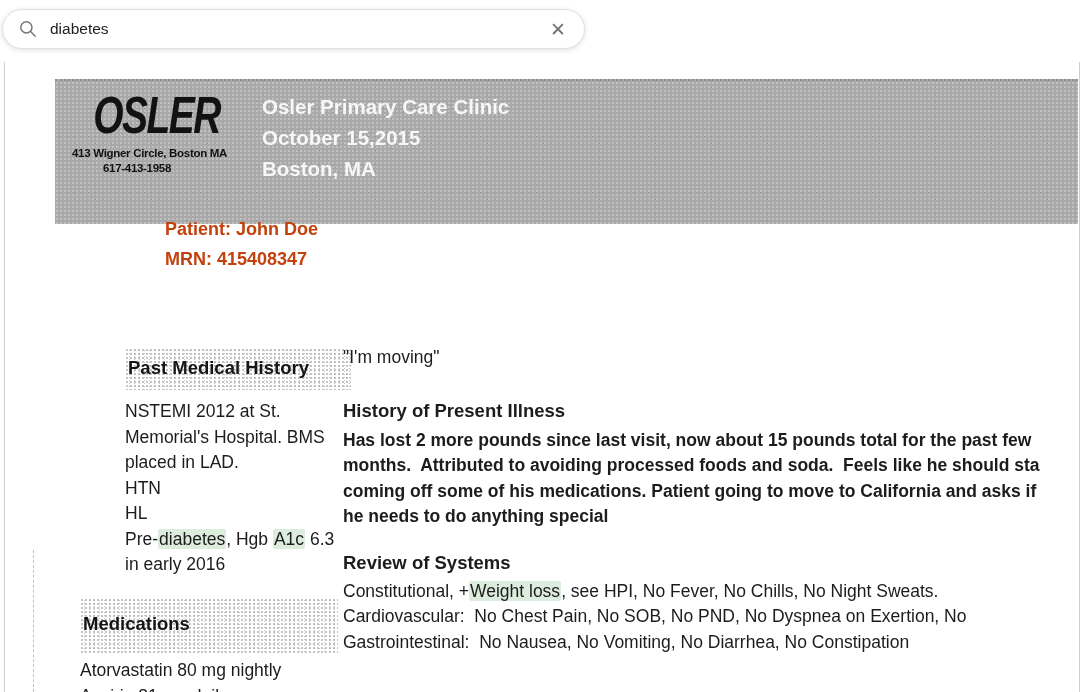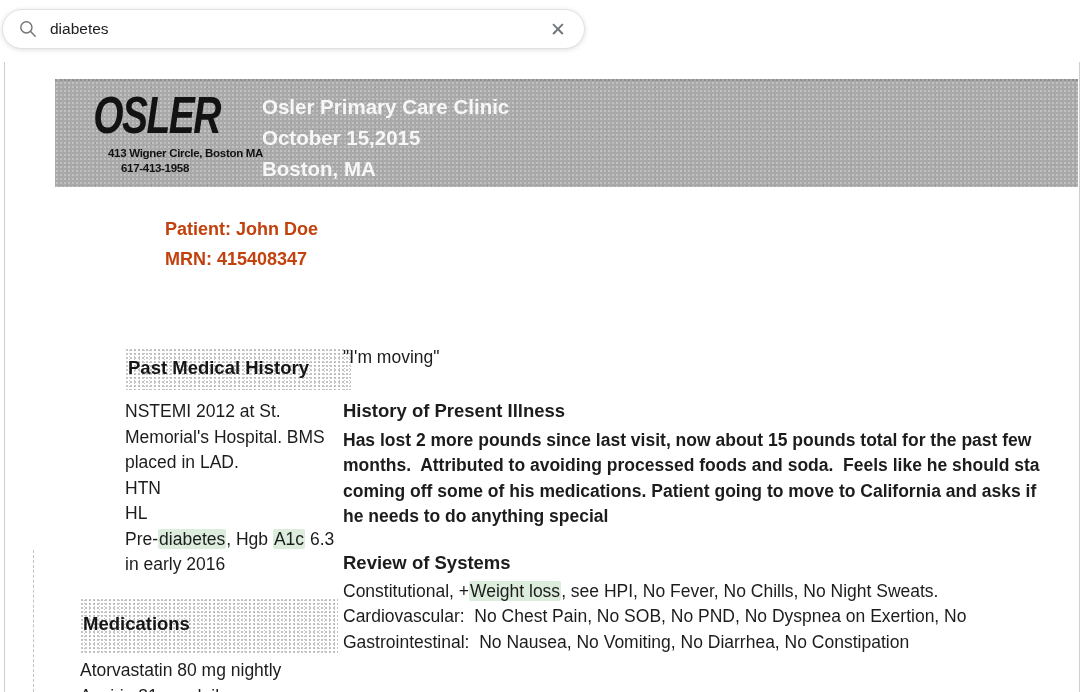--- a/index.html
+++ b/index.html
@@ -29,34 +29,34 @@
   .doc{
     position:absolute;left:0;top:62px;right:0;bottom:0;background:#fff;
     color:#1c1c1c;overflow:hidden;filter:blur(0.3px);
   }
   .page-edge{position:absolute;top:0;bottom:0;width:1px;background:#cfcfcf;}
   .edge-left{left:4px;}
   .edge-right{left:1079px;}
   .artifact-line{position:absolute;left:33px;top:488px;bottom:0;width:0;border-left:1px dashed #a9a9a9;opacity:.7;}
 
   .band{
-    position:absolute;left:55px;top:17px;width:1023px;height:108px;
+    position:absolute;left:55px;top:17px;width:1023px;height:145px;
     background-color:#a9a9a9;
     background-image:
       radial-gradient(rgba(255,255,255,.38) .6px, transparent 1px),
       radial-gradient(rgba(60,60,60,.22) .6px, transparent 1px);
     background-size:4px 4px,7px 7px;background-position:0 0,2px 3px;
     border-top:2px dotted #8f8f8f;box-sizing:border-box;
   }
   .logo-wrap{position:absolute;left:17px;top:14px;width:130px;text-align:center;color:#121212;}
   .logo-text{
     display:inline-block;font-size:52px;font-weight:bold;font-style:italic;
     letter-spacing:-2px;line-height:.78;transform:scaleX(.75);transform-origin:center;
   }
-  .logo-address{font-size:11.5px;font-weight:bold;line-height:15px;margin-top:9px;letter-spacing:-.3px;white-space:nowrap;margin-left:36px;}
+  .logo-address{font-size:11.5px;font-weight:bold;line-height:15px;margin-top:9px;letter-spacing:-.3px;white-space:nowrap;}
   .band-text{position:absolute;left:207px;top:10px;font-size:20.5px;font-weight:bold;color:#f7f7f7;line-height:31px;}
   .band-text div{white-space:pre;}
 
   .patient{position:absolute;left:165px;top:152px;font-size:18px;font-weight:bold;line-height:30px;color:#c2410c;}
 
   .section-heading{font-size:18.5px;font-weight:bold;color:#161616;}
   .stipple{
     display:inline-block;
     background-image:
       radial-gradient(#9f9f9f .55px, transparent .95px),

